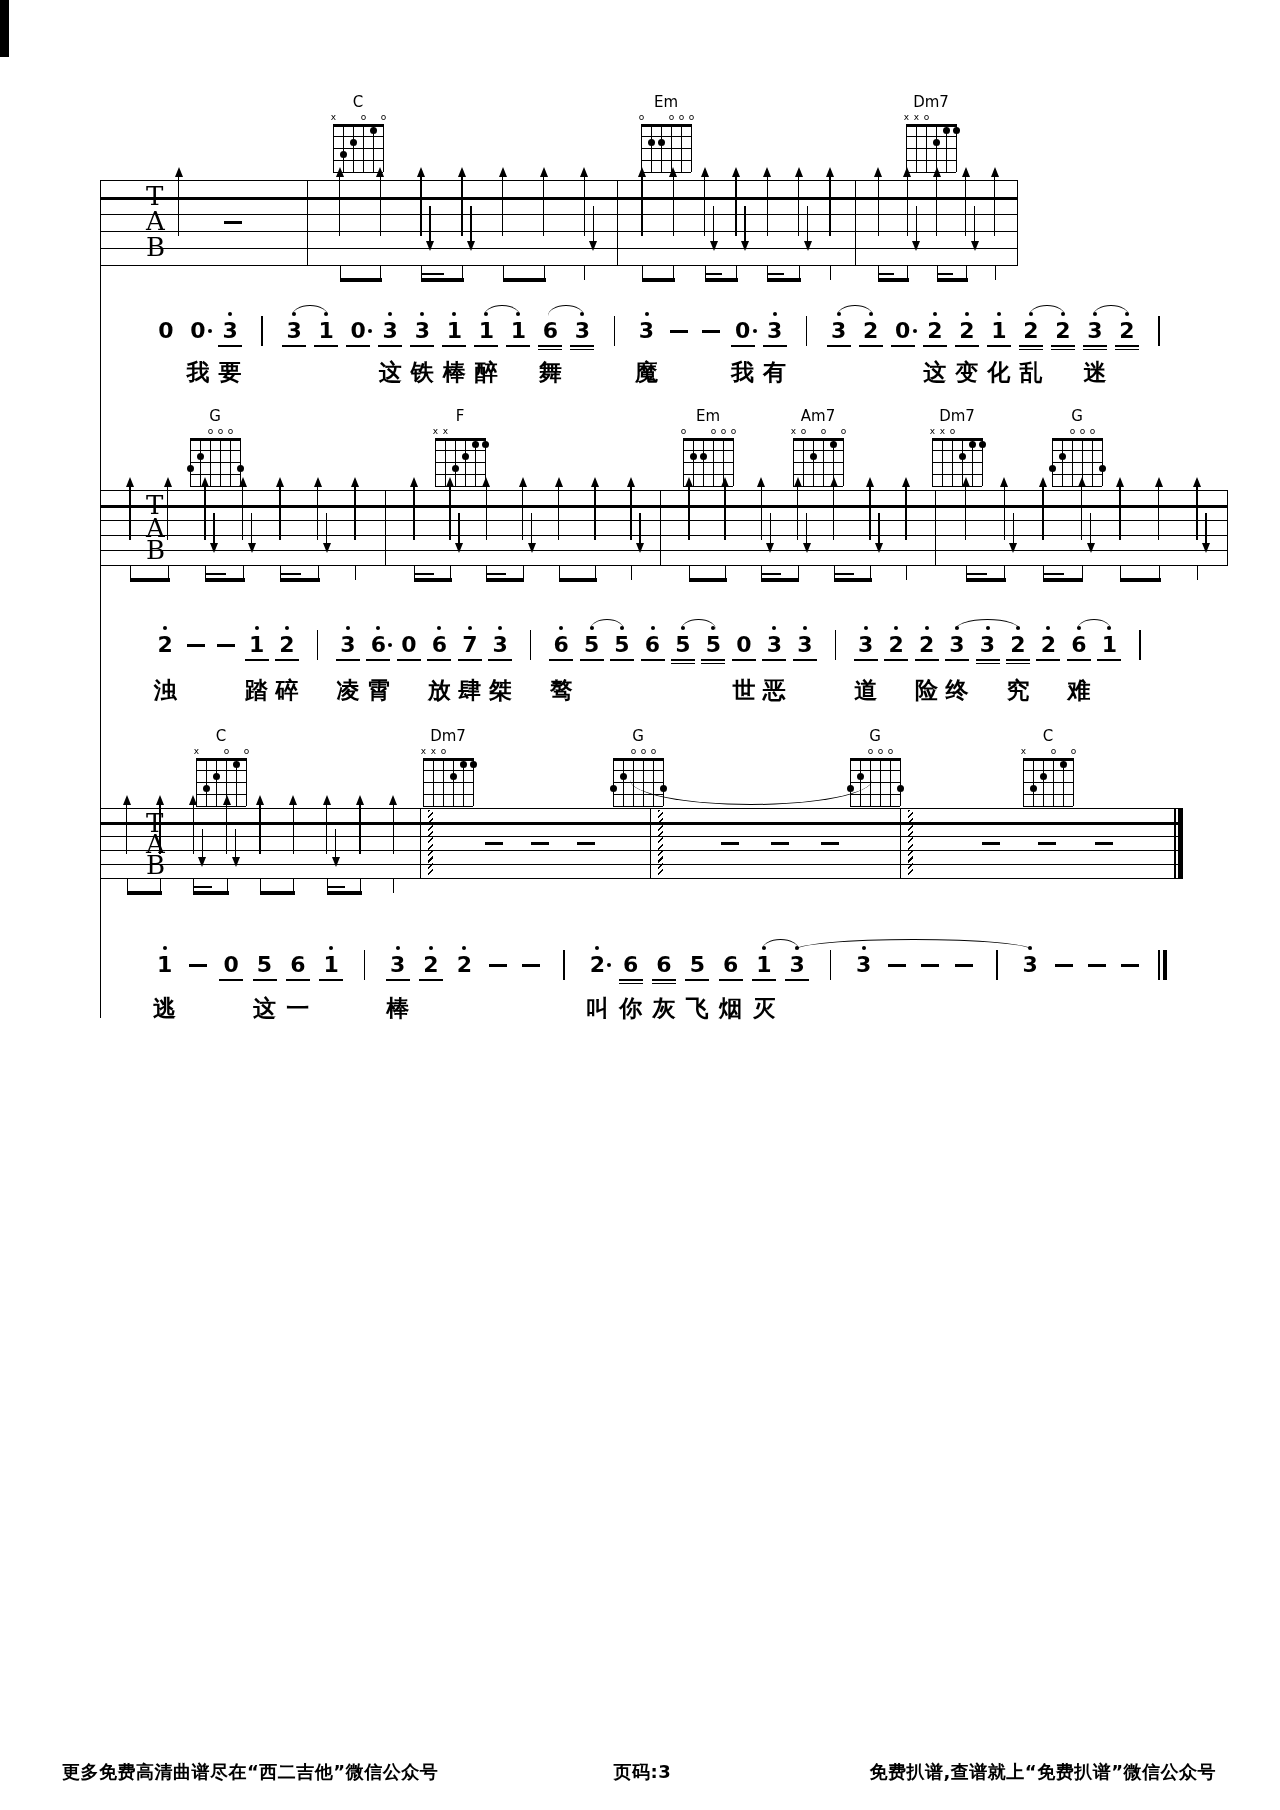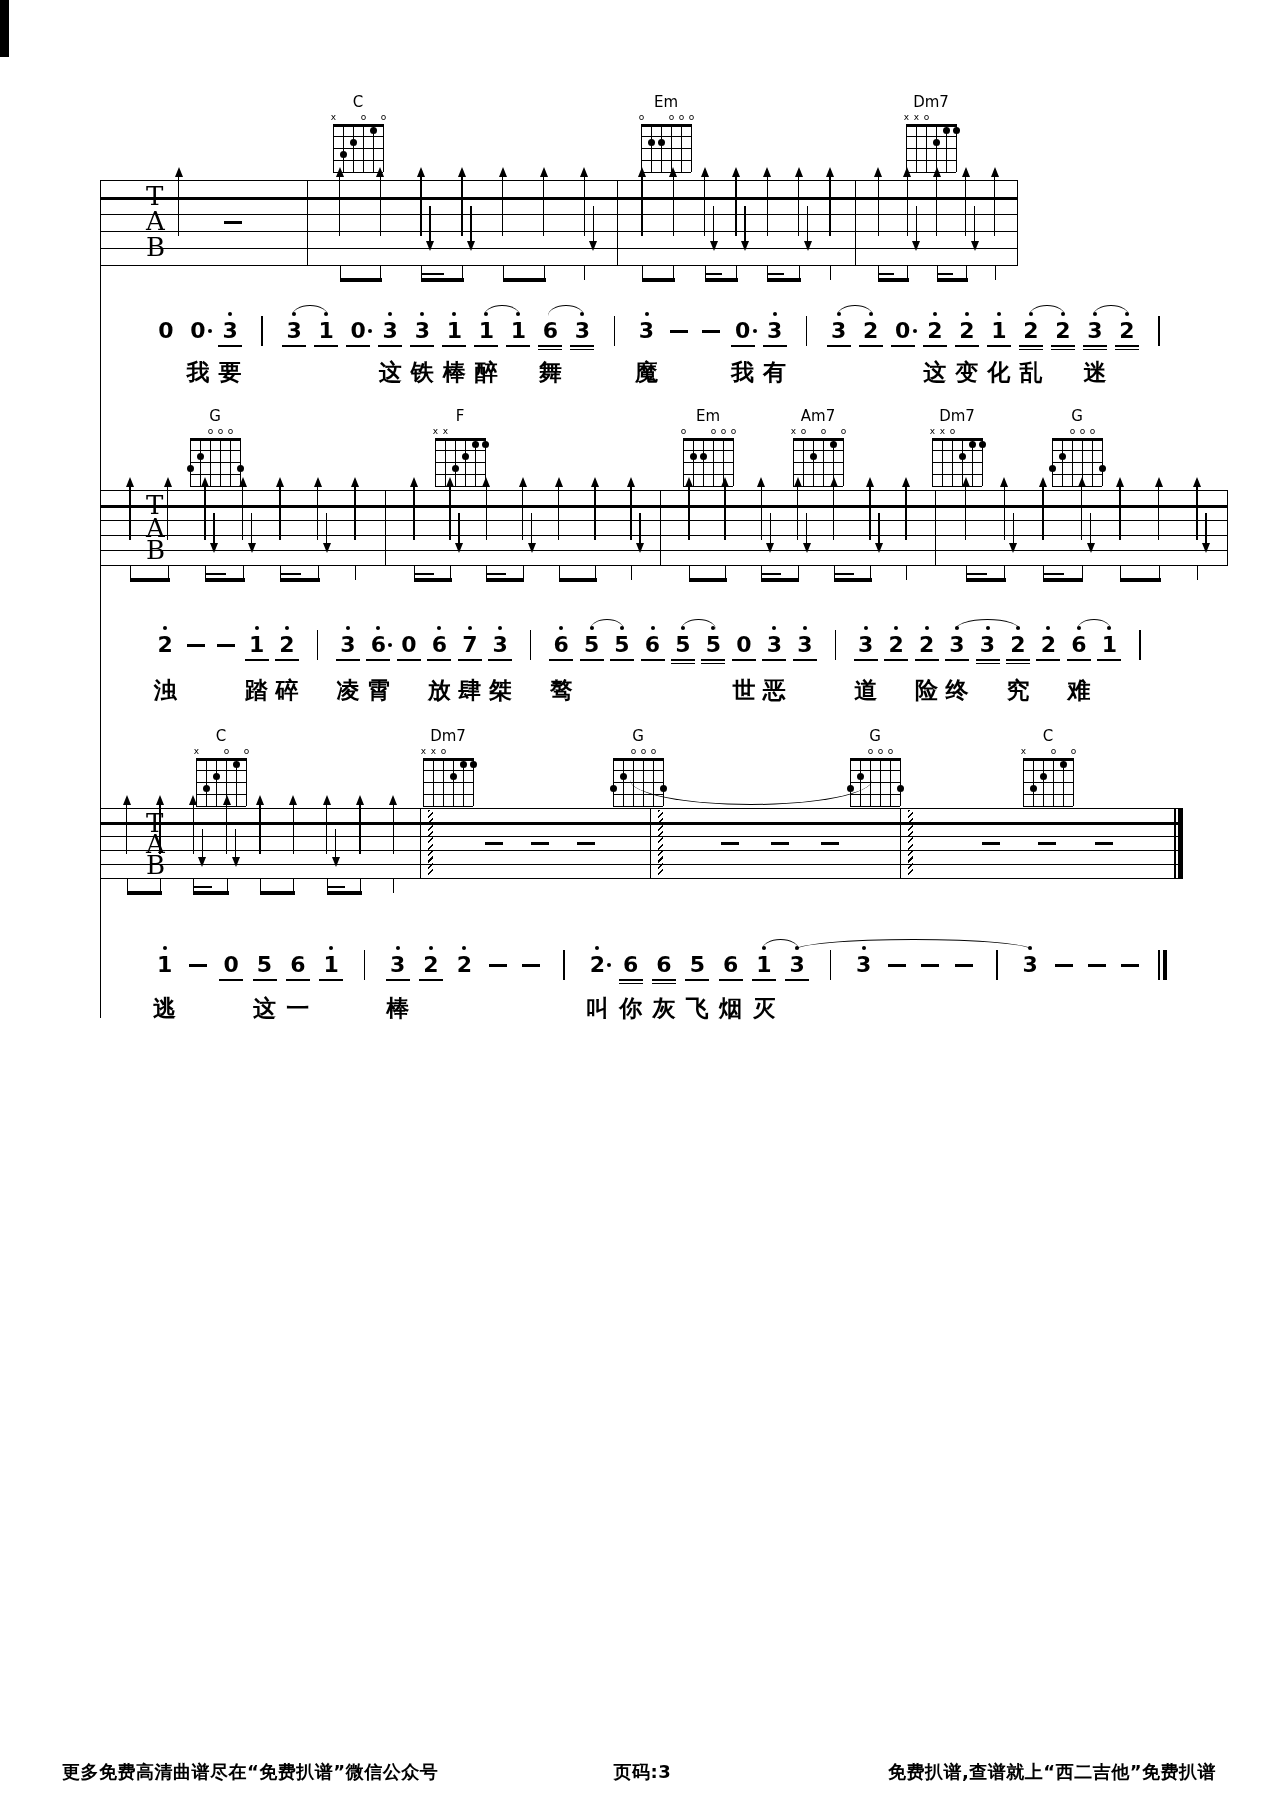--- a/index.html
+++ b/index.html
@@ -1023,16 +1023,16 @@
       <div style="position: absolute; left: 251.5px; top: 996px; width: 26px; text-align: center; font-size: 23px; font-weight: 600; line-height: 25px;">这</div>
       <div style="position: absolute; left: 284.8px; top: 996px; width: 26px; text-align: center; font-size: 23px; font-weight: 600; line-height: 25px;">一</div>
       <div style="position: absolute; left: 384.7px; top: 996px; width: 26px; text-align: center; font-size: 23px; font-weight: 600; line-height: 25px;">棒</div>
       <div style="position: absolute; left: 584.4px; top: 996px; width: 26px; text-align: center; font-size: 23px; font-weight: 600; line-height: 25px;">叫</div>
       <div style="position: absolute; left: 617.7px; top: 996px; width: 26px; text-align: center; font-size: 23px; font-weight: 600; line-height: 25px;">你</div>
       <div style="position: absolute; left: 651px; top: 996px; width: 26px; text-align: center; font-size: 23px; font-weight: 600; line-height: 25px;">灰</div>
       <div style="position: absolute; left: 684.3px; top: 996px; width: 26px; text-align: center; font-size: 23px; font-weight: 600; line-height: 25px;">飞</div>
       <div style="position: absolute; left: 717.6px; top: 996px; width: 26px; text-align: center; font-size: 23px; font-weight: 600; line-height: 25px;">烟</div>
       <div style="position: absolute; left: 750.9px; top: 996px; width: 26px; text-align: center; font-size: 23px; font-weight: 600; line-height: 25px;">灭</div>
     </div>
-  <div id="footer-left">更多免费高清曲谱尽在“免费扒谱”微信公众号</div>
+  <div id="footer-left">更多免费高清曲谱尽在“西二吉他”微信公众号</div>
   <div id="footer-center">页码:3</div>
-  <div id="footer-right">免费扒谱,查谱就上“西二吉他”免费扒谱</div>
+  <div id="footer-right">免费扒谱,查谱就上“免费扒谱”微信公众号</div>
 </div>
 
 </body></html>

